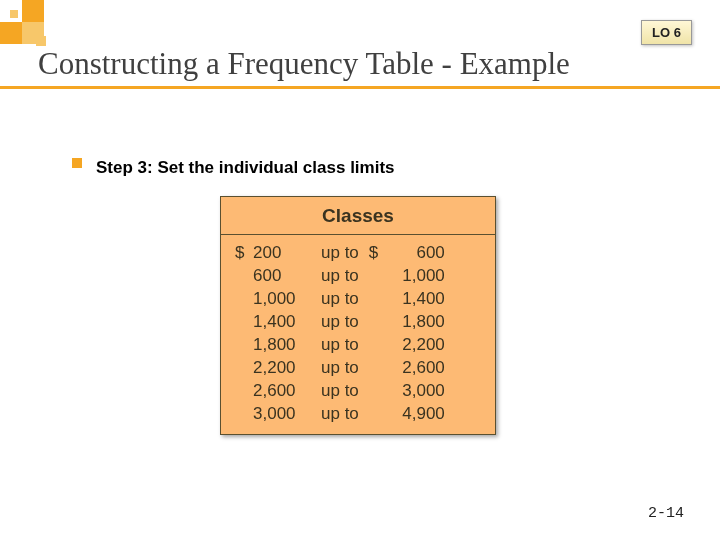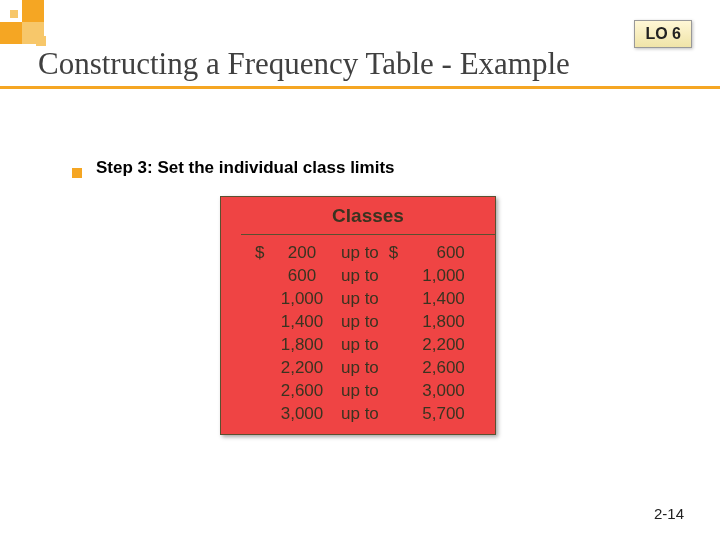--- a/index.html
+++ b/index.html
@@ -25,21 +25,21 @@
   .sq4 { left: 36px; top: 36px; width: 10px; height: 10px; background: #f7c76a; }
   .sq5 { left: 10px; top: 10px; width: 8px; height: 8px; background: #f7c76a; }
 
   .lo-badge {
     position: absolute;
     top: 20px;
     right: 28px;
     background: linear-gradient(#fff7d6, #f0e4a8);
     border: 1px solid #999;
     padding: 4px 10px;
-    font-size: 16px;
+    font-size: 13px;
     font-weight: bold;
     color: #222;
     box-shadow: 1px 1px 3px rgba(0,0,0,0.25);
   }
   .title {
     position: absolute;
     top: 46px;
     left: 38px;
     right: 30px;
     font-family: "Times New Roman", Times, serif;
@@ -55,44 +55,43 @@
     right: 0;
     height: 3px;
     background: #f5a623;
   }
 
   .bullet-row {
     position: absolute;
     top: 158px;
     left: 72px;
     display: flex;
-    align-items: flex-end;
+    align-items: flex-start;
     gap: 14px;
   }
   .bullet-square {
     width: 10px;
     height: 10px;
     background: #f5a623;
     flex: none;
   }
   .step-text {
     font-size: 17px;
     font-weight: bold;
     color: #000;
   }
 
   .classes-box {
     position: absolute;
     top: 196px;
     left: 220px;
     width: 276px;
-    background: #ef4444;
+    background: #fdba74;
     border: 1px solid #5a5030;
     box-shadow: 2px 2px 4px rgba(0,0,0,0.35);
-    padding-left: 20px;
   }
   .classes-header {
     text-align: center;
     font-family: Arial, sans-serif;
     font-size: 19px;
     font-weight: 600;
     color: #3a3320;
     padding: 8px 0 7px 0;
     border-bottom: 1px solid #5a5030;
   }
@@ -103,31 +102,32 @@
     gap: 3px;
     font-size: 17px;
     color: #3a3320;
   }
   .crow {
     display: flex;
     align-items: baseline;
     white-space: nowrap;
   }
   .col-dollar-l { width: 18px; text-align: left; }
-  .col-lower { width: 58px; text-align: center; }
+  .col-lower { width: 58px; text-align: left; }
   .col-mid { flex: none; padding: 0 10px; text-align: left; }
   .col-dollar-r { width: 18px; text-align: left; }
   .col-upper { width: 58px; text-align: right; }
 
   .page-num {
     position: absolute;
     bottom: 18px;
     right: 36px;
     font-size: 15px;
     color: #222;
+    font-family: Liberation Mono, monospace;
   }
 </style>
 </head>
 <body>
 
 <div class="corner-deco">
   <div class="sq1"></div>
   <div class="sq2"></div>
   <div class="sq3"></div>
   <div class="sq4"></div>
@@ -194,18 +194,18 @@
         <span class="col-lower">2,600</span>
         <span class="col-mid">up to</span>
         <span class="col-dollar-r"></span>
         <span class="col-upper">3,000</span>
       </div>
       <div class="crow">
         <span class="col-dollar-l"></span>
         <span class="col-lower">3,000</span>
         <span class="col-mid">up to</span>
         <span class="col-dollar-r"></span>
-        <span class="col-upper">5,700</span>
+        <span class="col-upper">4,900</span>
       </div>
     </div>
 </div>
 
 <div class="page-num">2-14</div>
 
 </body></html>

